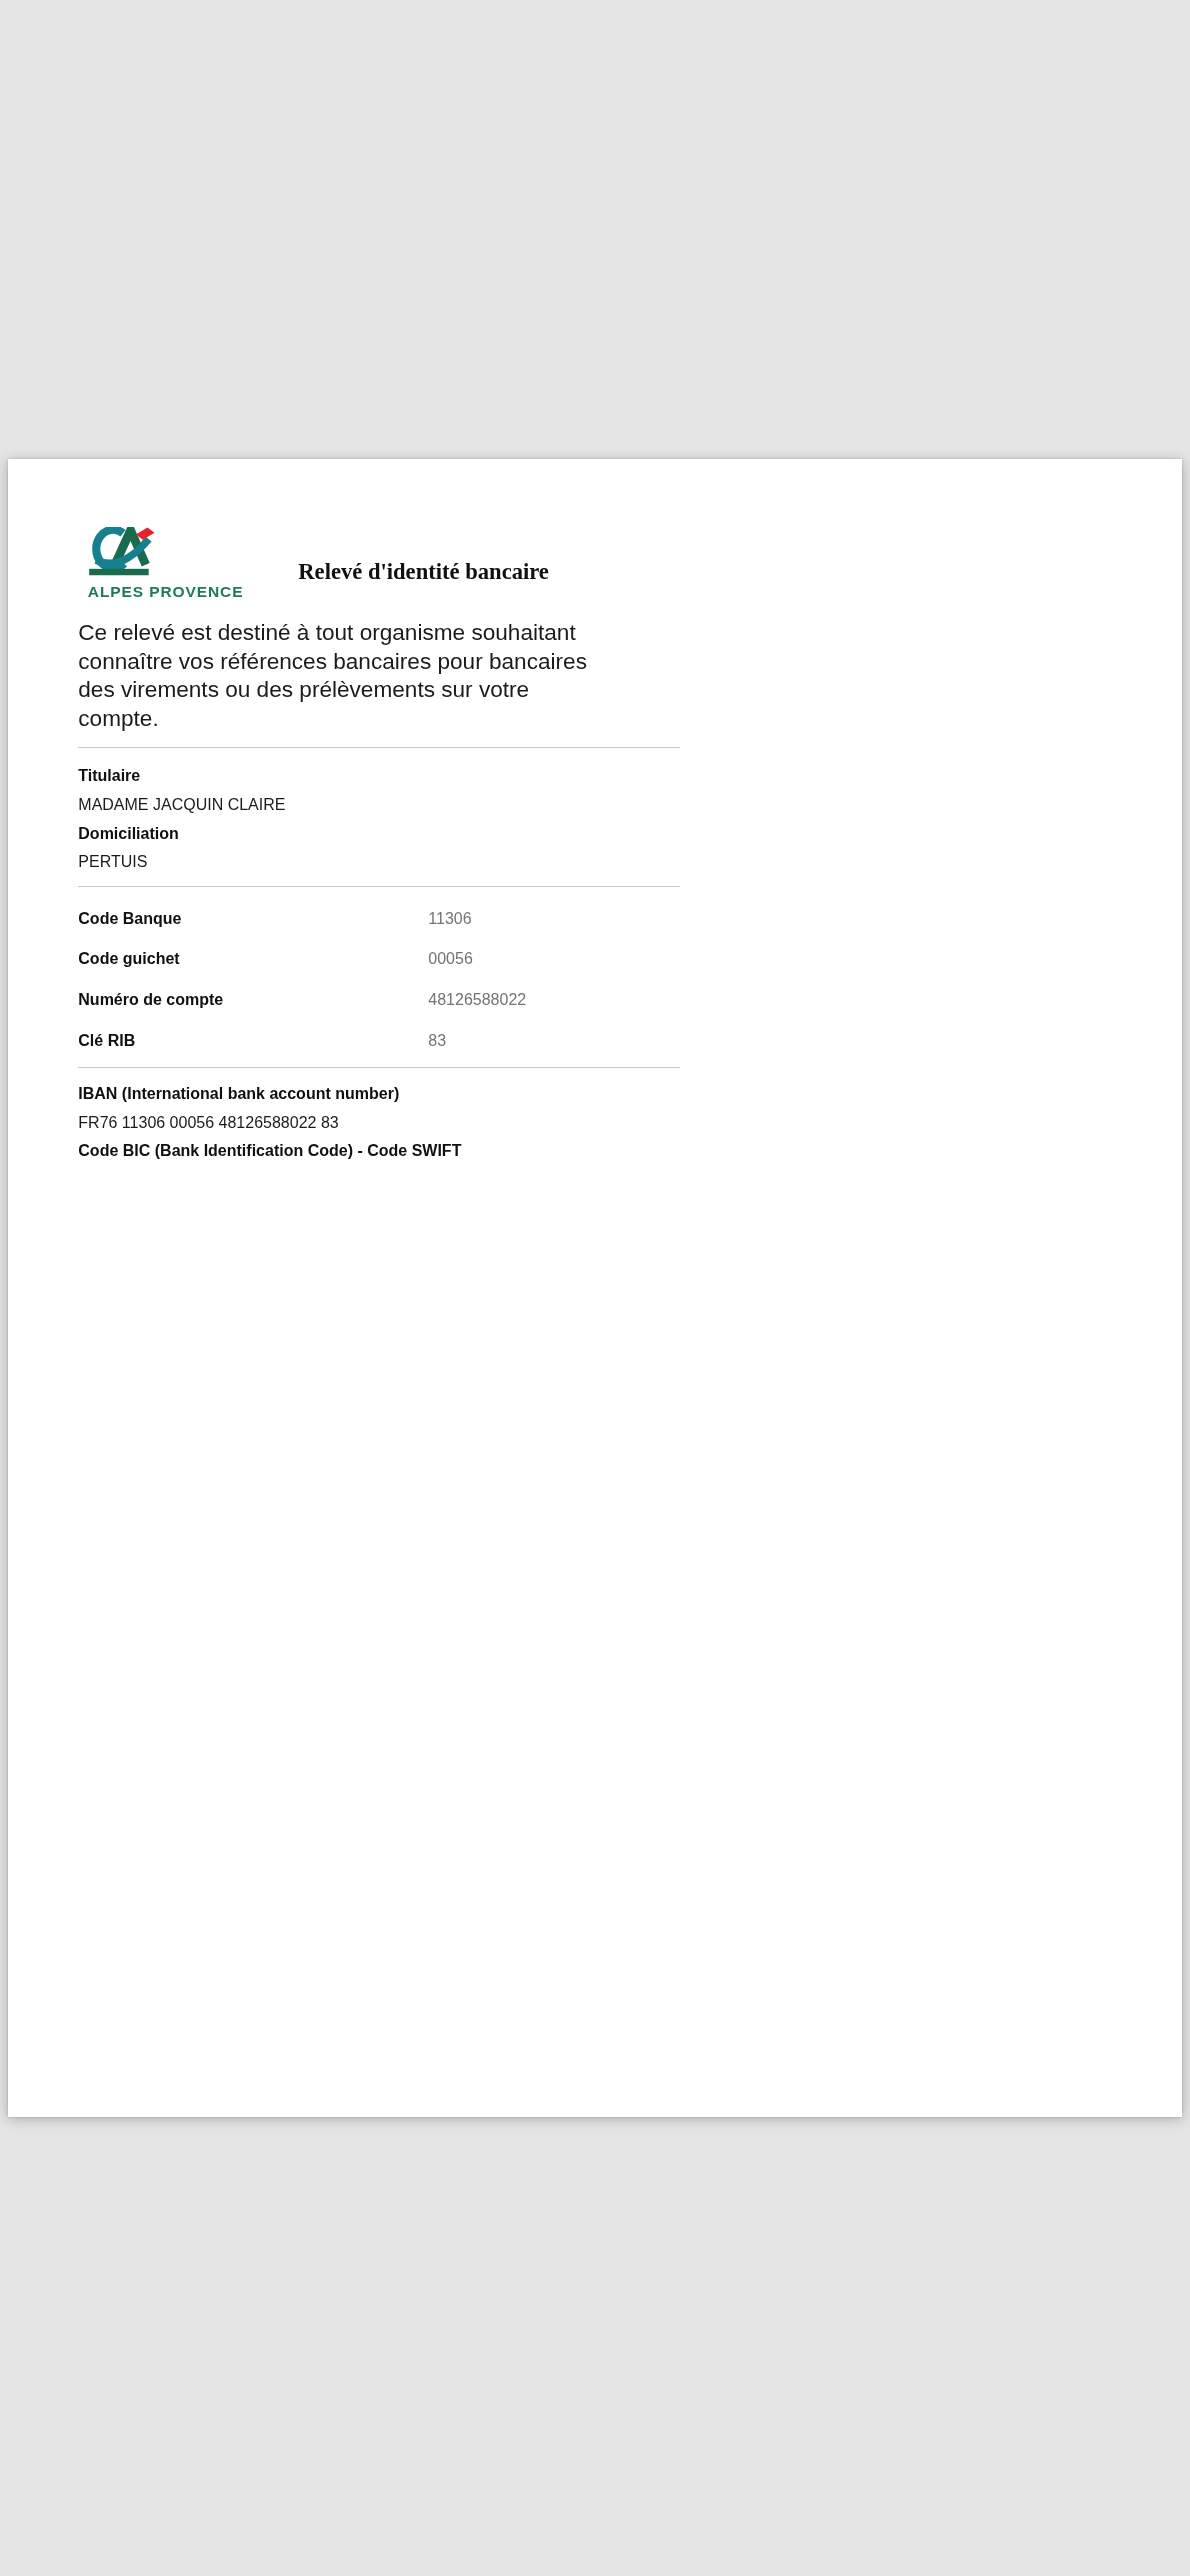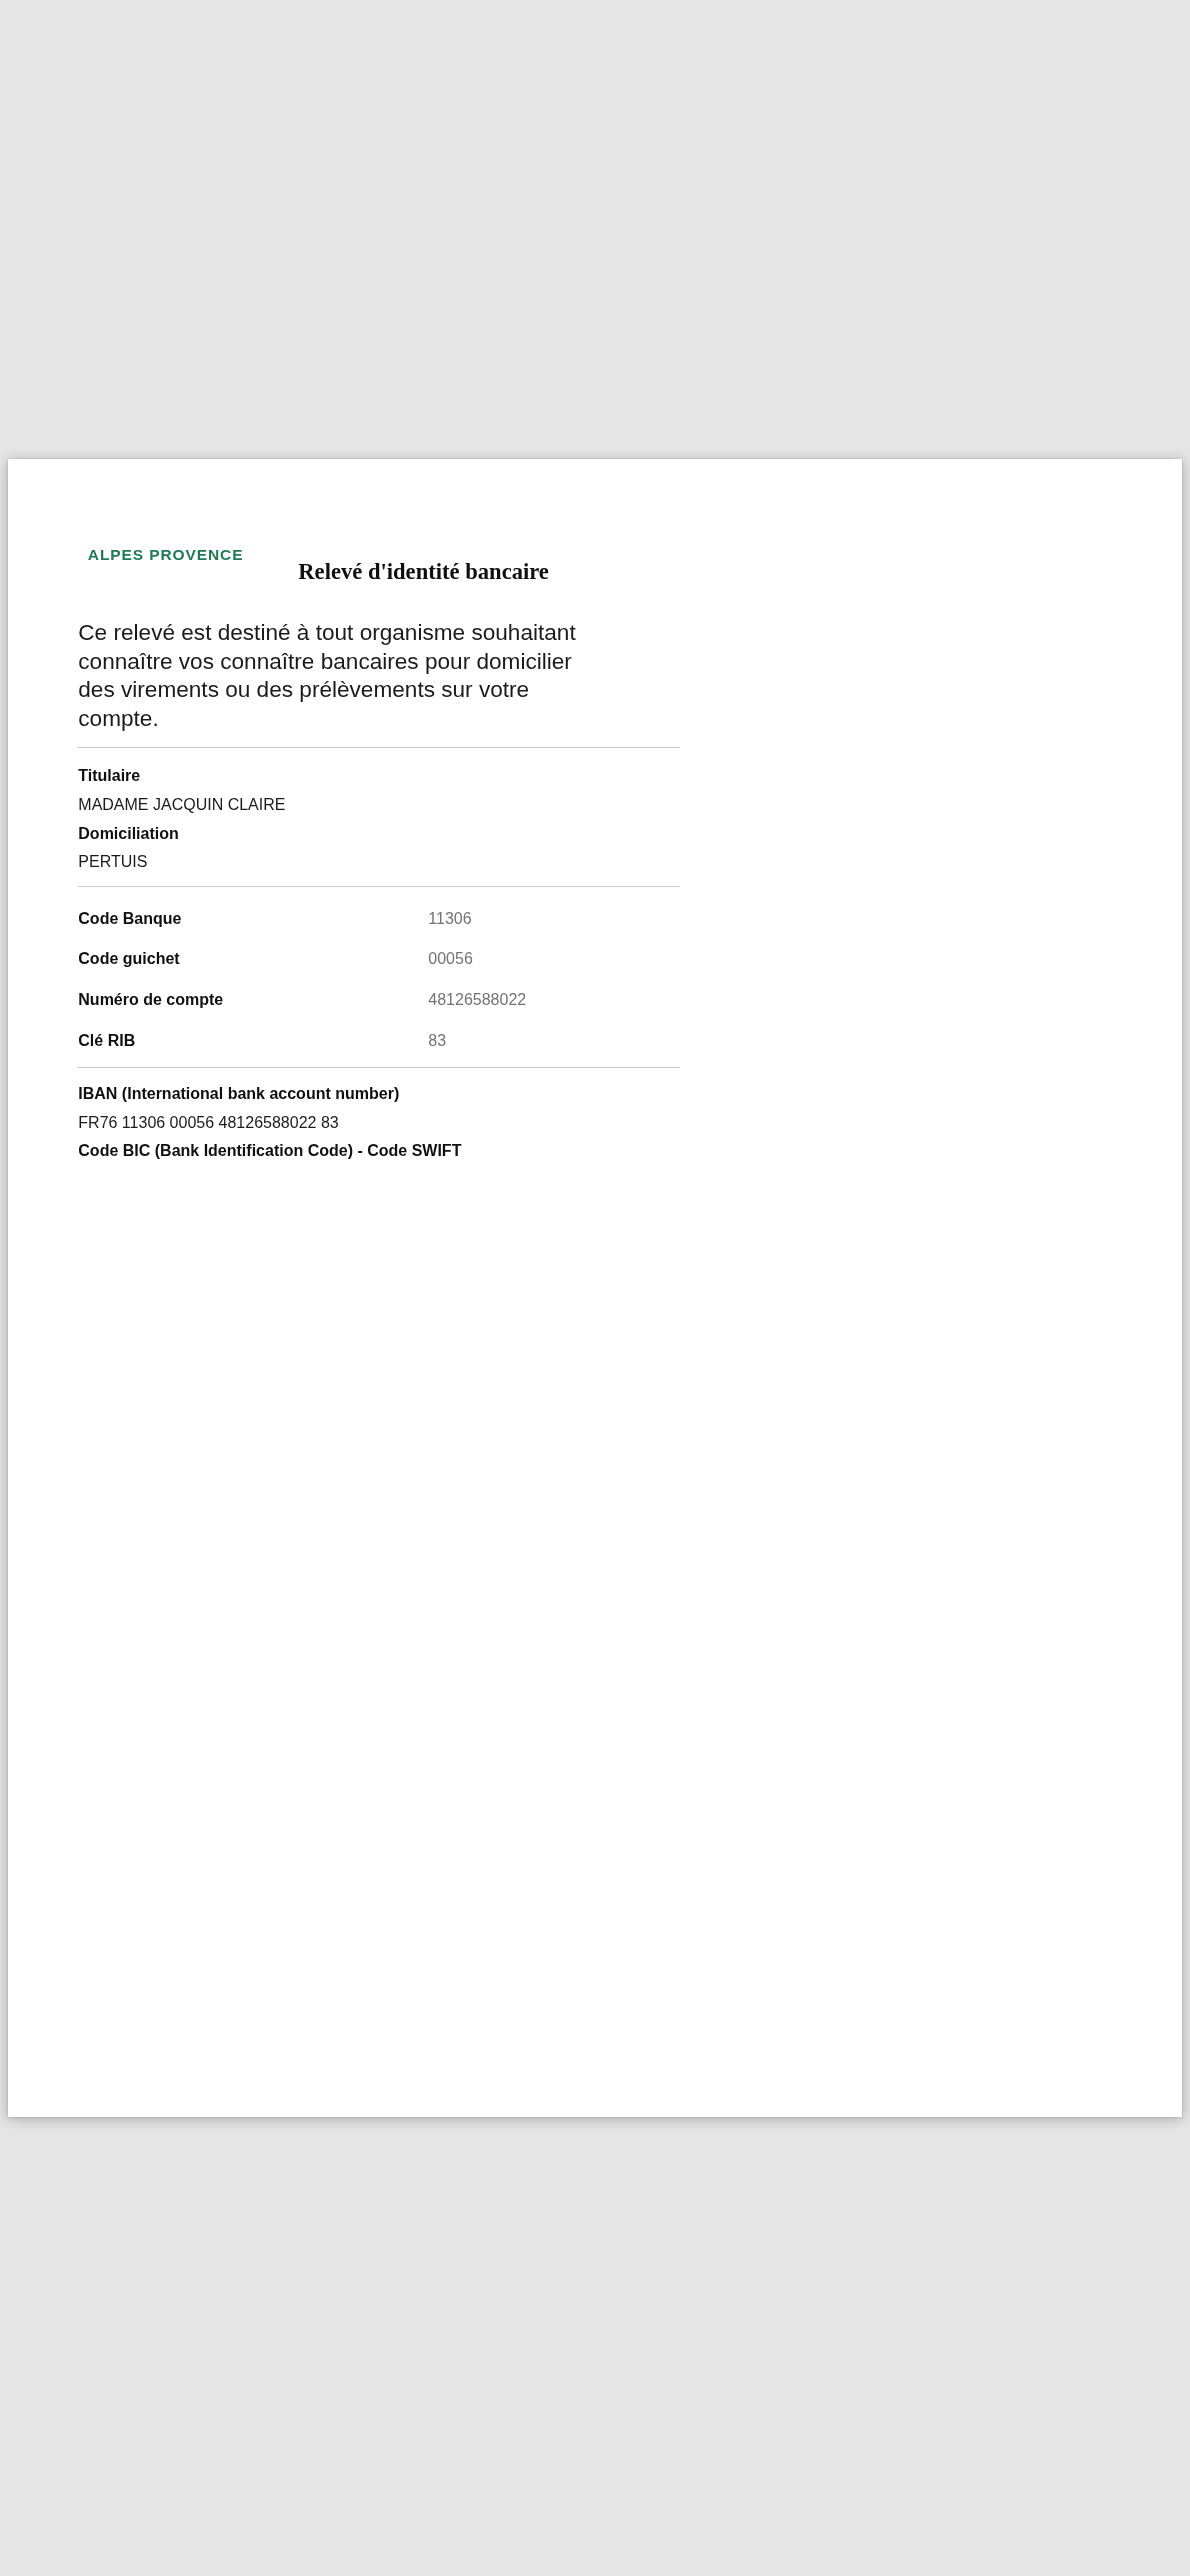--- a/index.html
+++ b/index.html
@@ -34,22 +34,21 @@
     position: relative;
     height: 67px;
     margin-bottom: 25px;
   }
   .logo-block {
     position: absolute;
     left: 9.5px;
     top: 0;
     width: 144px;
     display: flex;
-    flex-direction: row;
-    align-items: center;
+    flex-direction: column;
   }
   .logo-svg { width: 70px; height: 51px; display: block; }
   .logo-wordmark {
     margin-top: 4.8px;
     font-size: 15.5px;
     font-weight: 700;
     letter-spacing: 0.9px;
     color: #1f7a56;
     white-space: nowrap;
   }
@@ -117,21 +116,21 @@
             <polygon points="82,12 102,0 114,9 94,21" fill="#E9212E"></polygon>
 
             <rect x="2" y="71" width="102" height="11" fill="#1A6B4D"></rect>
           </svg>
           <div class="logo-wordmark">ALPES PROVENCE</div>
         </div>
         <div class="doc-title">Relevé d'identité bancaire</div>
       </div>
 
       <p class="intro">Ce relevé est destiné à tout organisme souhaitant
-connaître vos connaître bancaires pour domicilier
+connaître vos références bancaires pour bancaires
 des virements ou des prélèvements sur votre
 compte.</p>
 
       <hr class="rule rule-1">
 
       <div>
         <div class="line bold">Titulaire</div>
         <div class="line">MADAME JACQUIN CLAIRE</div>
         <div class="line bold">Domiciliation</div>
         <div class="line">PERTUIS</div>

